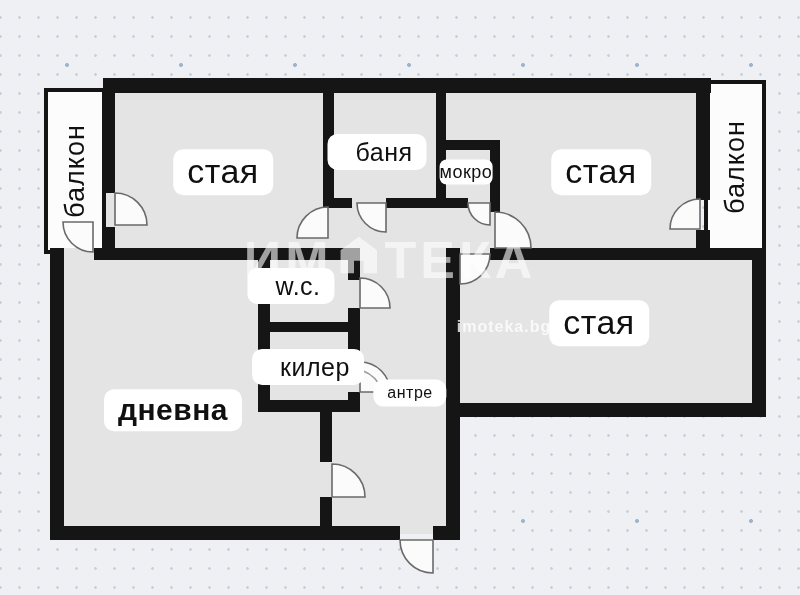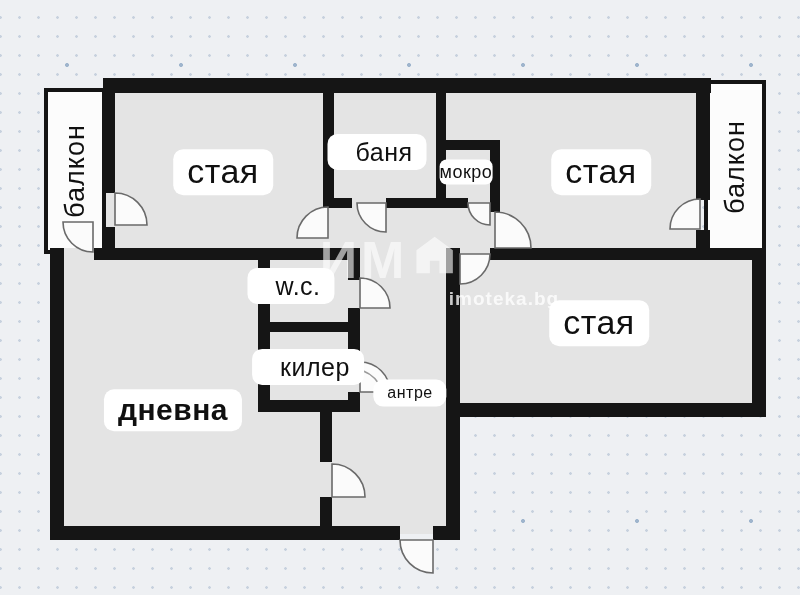--- a/index.html
+++ b/index.html
@@ -51,23 +51,24 @@
     letter-spacing:4px;
     pointer-events:none;
     text-align:center;
   }
   .watermark .house{display:inline-block;margin:0 3px;}
   .watermark-url{
     position:absolute;
     transform:translate(-50%,-50%);
     color:rgba(255,255,255,0.78);
     font-weight:700;
-    font-size:19px;
+    font-size:16px;
     letter-spacing:1px;
     pointer-events:none;
+    margin-top:28px;
   }
 </style>
 </head>
 <body>
 
 <div class="stage">
 
   <svg class="plan-svg" width="800" height="595" viewBox="0 0 800 595">
 
     <g>
@@ -152,16 +153,17 @@
   <div class="room-label lab-md" style="left:308px;top:367px">килер</div>
   <div class="room-label lab-sm" style="left:410px;top:393px">антре</div>
   <div class="balcony-label" style="left:75px;top:171px">балкон</div>
   <div class="balcony-label" style="left:735px;top:167px">балкон</div>
 
   <div class="watermark" style="left:390px;top:260px">
     <span>ИМ</span>
       <span class="house"><svg width="46" height="46" viewBox="0 0 24 24">
           <path d="M12 2.5 L21.5 9.5 L21.5 21.5 L14.5 21.5 L14.5 15 L9.5 15 L9.5 21.5 L2.5 21.5 L2.5 9.5 Z" fill="rgba(255,255,255,0.60)"></path>
         </svg></span>
+      <span>ТЕКА</span>
   </div>
   <div class="watermark-url" style="left:504px;top:299px">imoteka.bg</div>
 
 </div>
 
 </body></html>

